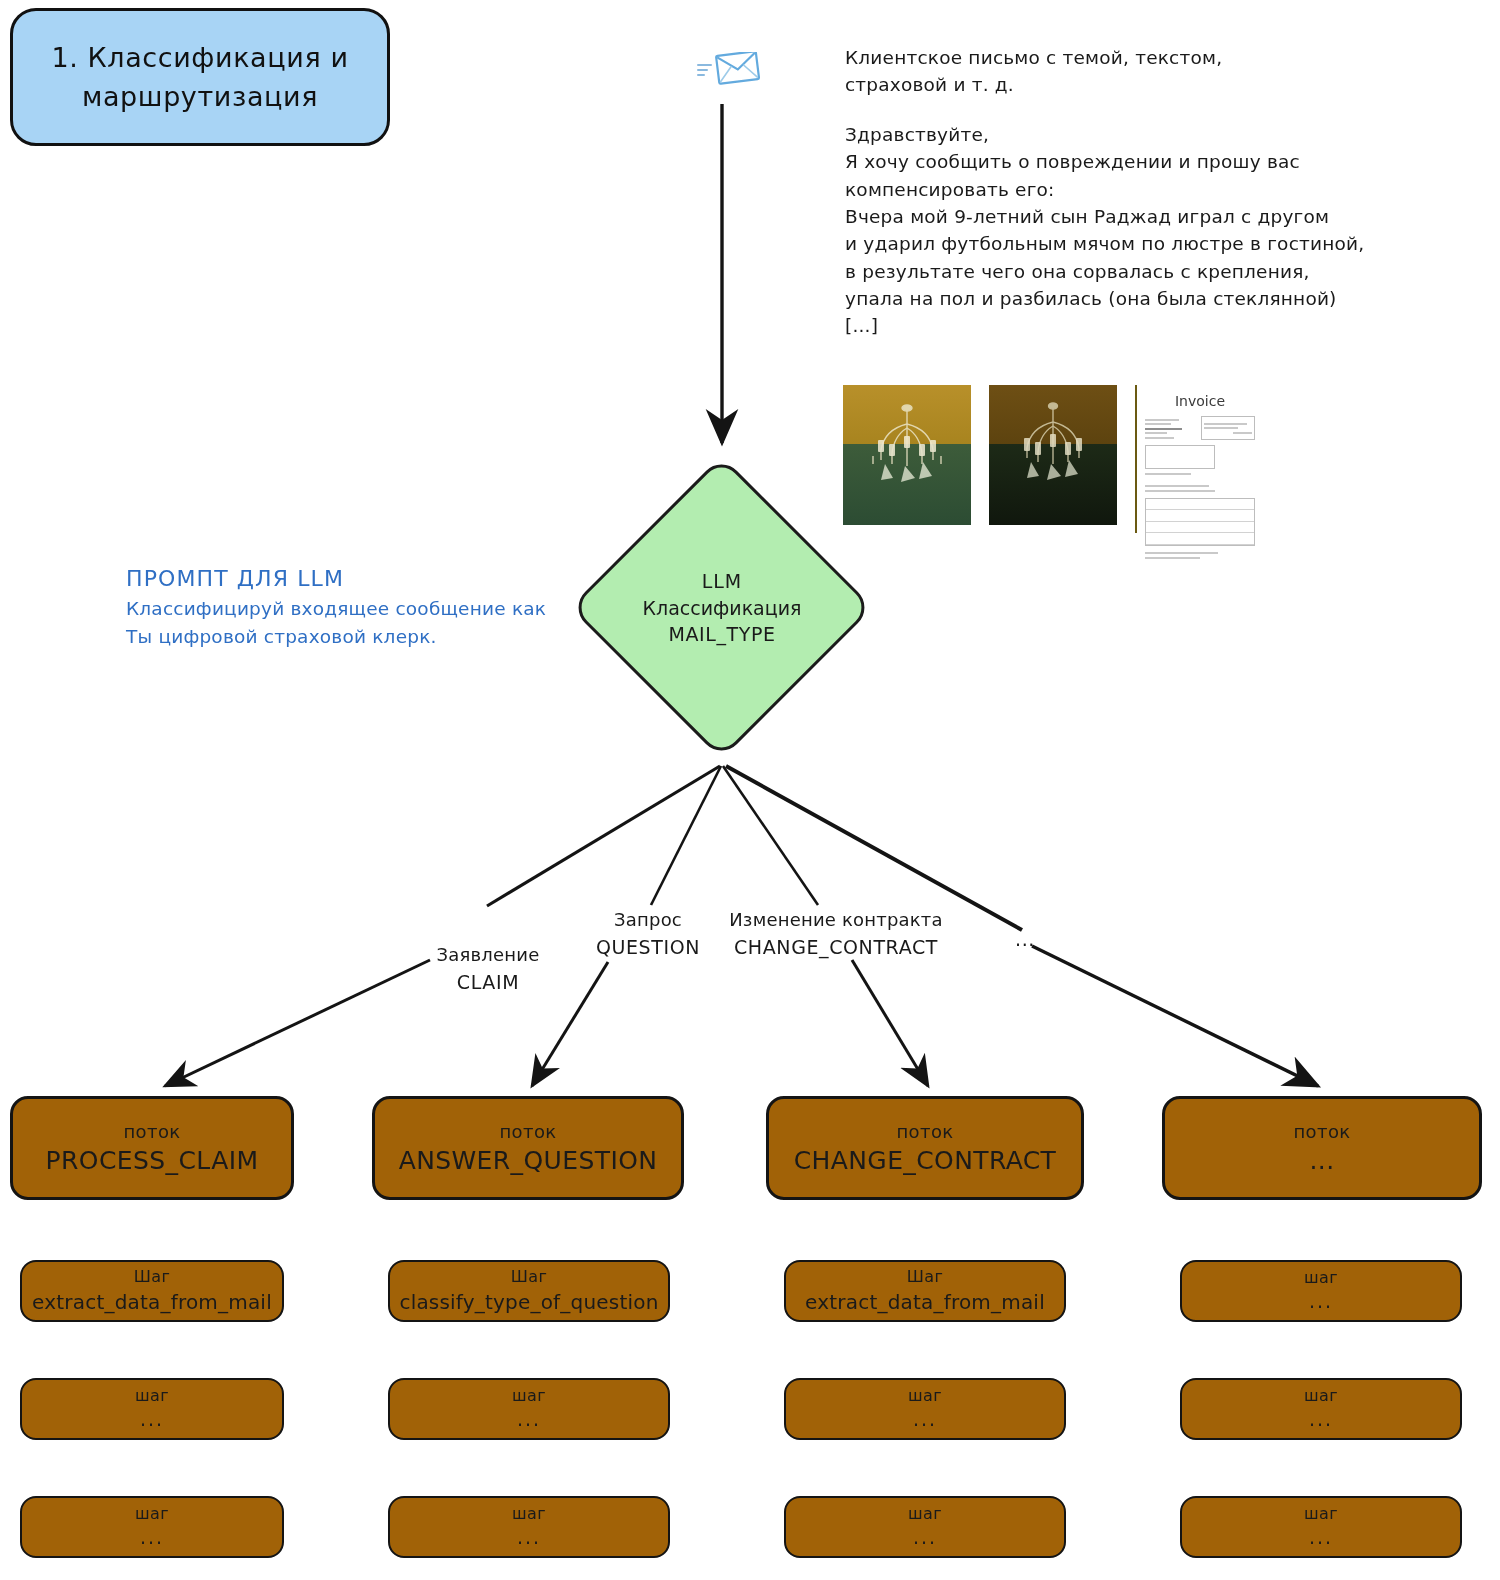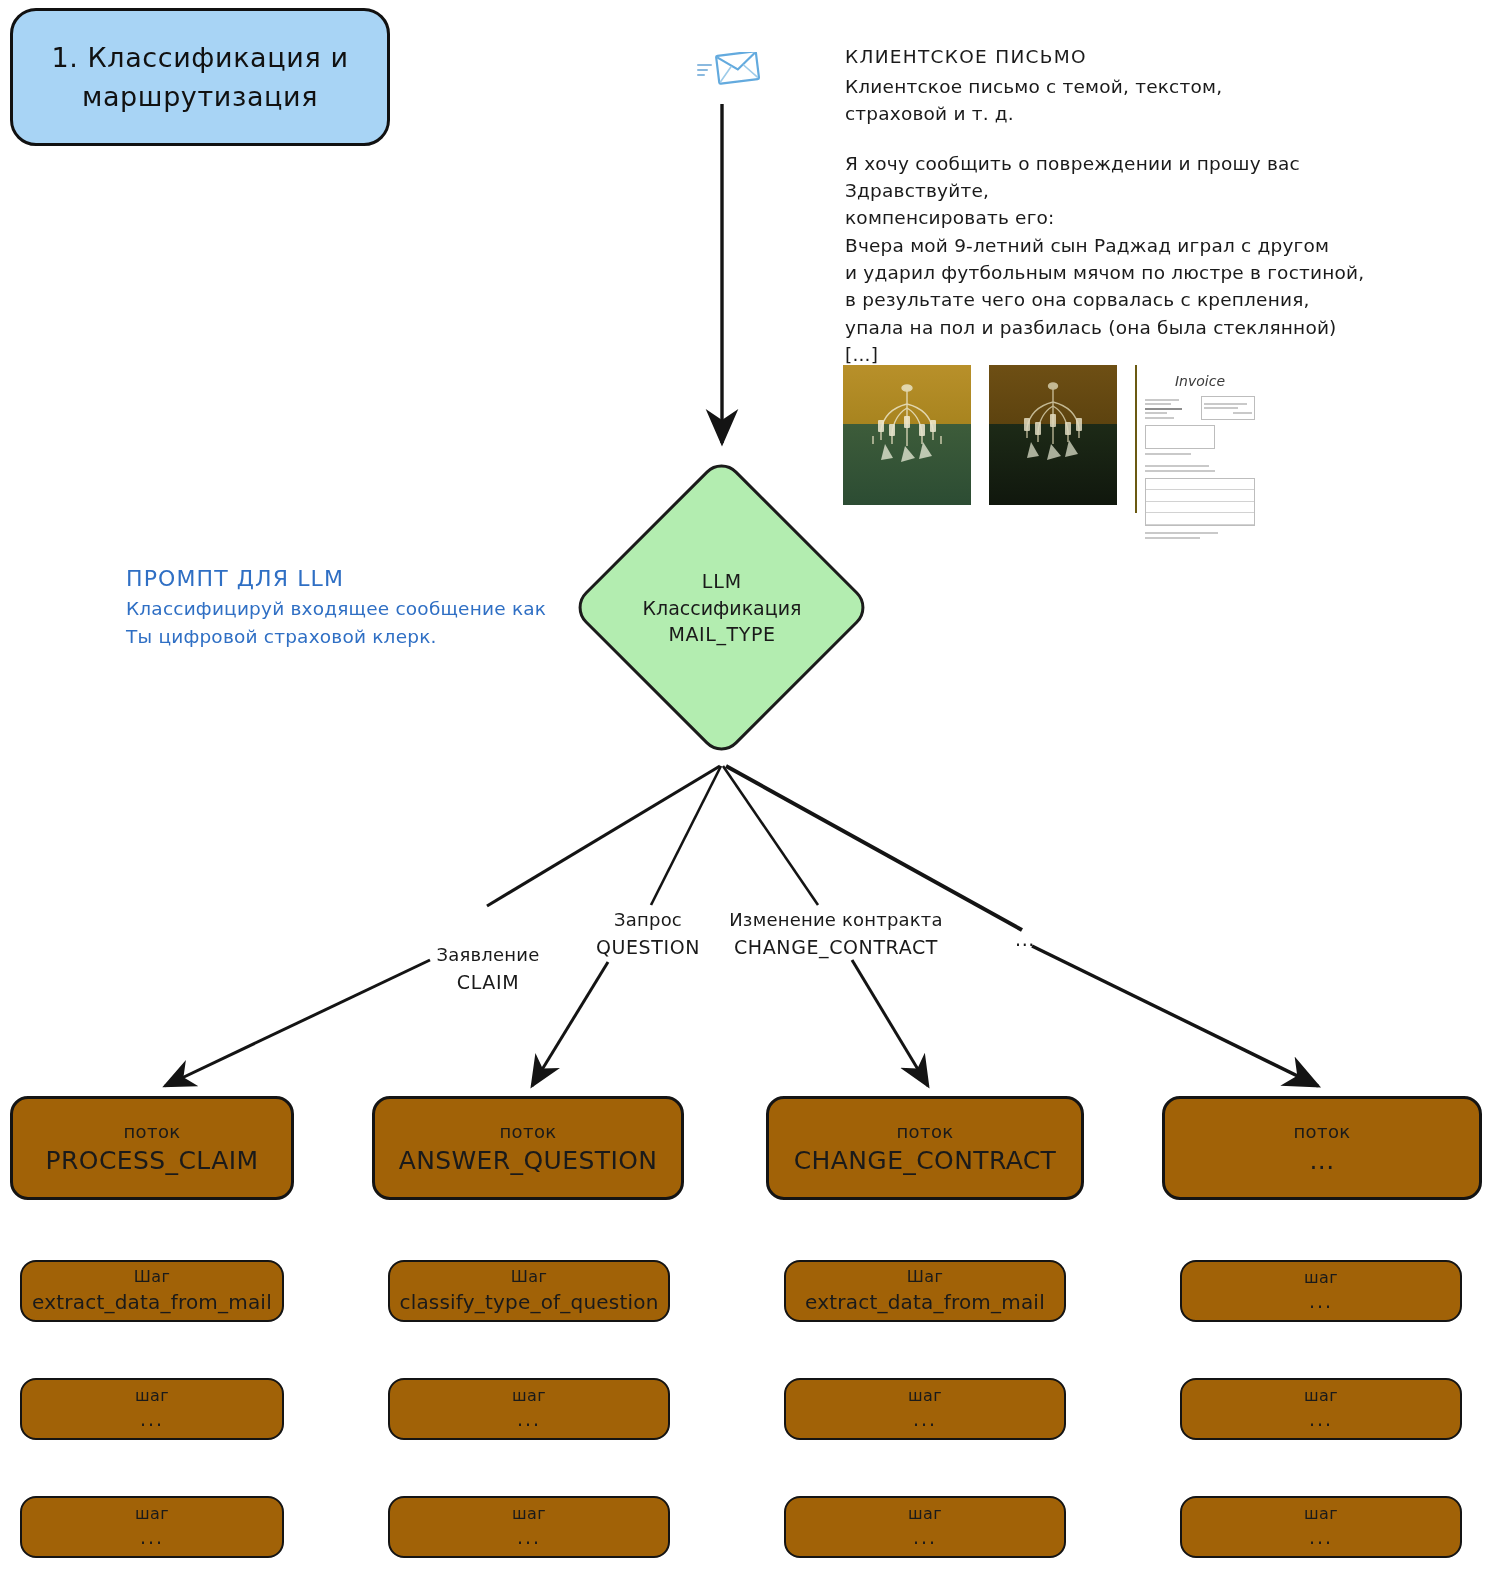--- a/index.html
+++ b/index.html
@@ -22,21 +22,21 @@
     color:#111;
   }
 
   
   #mail-note{position:absolute;left:845px;top:44px;width:540px;}
   #mail-note .hd{font-size:18.5px;letter-spacing:1.3px;line-height:1.45;margin-bottom:2px;}
   #mail-note .ln{font-size:18.5px;line-height:1.48;letter-spacing:.2px;}
   #mail-note .gap{height:22px;}
 
   
-  #attachments{position:absolute;left:843px;top:365px;display:flex;gap:18px;align-items:flex-start;font-style:italic;}
+  #attachments{position:absolute;left:843px;top:385px;display:flex;gap:18px;align-items:flex-start;}
   .photo{width:128px;height:140px;position:relative;overflow:hidden;}
   .photo .sky{position:absolute;left:0;right:0;top:0;height:42%;}
   .photo .floor{position:absolute;left:0;right:0;bottom:0;height:58%;}
   .p1 .sky{background:linear-gradient(#b8902a,#a8841f);}
   .p1 .floor{background:linear-gradient(#3d5c3a,#2c4c33);}
   .p2 .sky{background:linear-gradient(#6e4f14,#5d430f);}
   .p2 .floor{background:linear-gradient(#1d2a17,#10170d);}
   .chand{position:absolute;left:50%;top:12%;transform:translateX(-50%);opacity:.92;}
   .invoice{
     width:128px;height:148px;background:#fff;position:relative;
@@ -137,26 +137,25 @@
   <svg width="64" height="44" viewBox="0 0 64 44">
     <g transform="translate(19,4) rotate(-7)">
       <rect x="0" y="0" width="40" height="28" rx="1.5" fill="#ffffff" stroke="#63aade" stroke-width="2.2"></rect>
       <path d="M1,1.5 L20,16 L39,1.5" fill="none" stroke="#63aade" stroke-width="2.2"></path>
       <path d="M1,26.5 L14,12 M39,26.5 L26,12" fill="none" stroke="#9dcbe9" stroke-width="1.6"></path>
     </g>
   </svg>
 </div>
 
 <div id="mail-note">
-  <div class="hd">КЛИЕНТСКОЕ ПИСЬМО</div>
   <div class="ln">Клиентское письмо с темой, текстом,</div>
   <div class="ln">страховой и т. д.</div>
   <div class="gap"></div>
+  <div class="ln">Здравствуйте,</div>
   <div class="ln">Я хочу сообщить о повреждении и прошу вас</div>
-  <div class="ln">Здравствуйте,</div>
   <div class="ln">компенсировать его:</div>
   <div class="ln">Вчера мой 9-летний сын Раджад играл с другом</div>
   <div class="ln">и ударил футбольным мячом по люстре в гостиной,</div>
   <div class="ln">в результате чего она сорвалась с крепления,</div>
   <div class="ln">упала на пол и разбилась (она была стеклянной)</div>
   <div class="ln">[...]</div>
 </div>
 
 <div id="attachments">
   <div class="photo p1">

